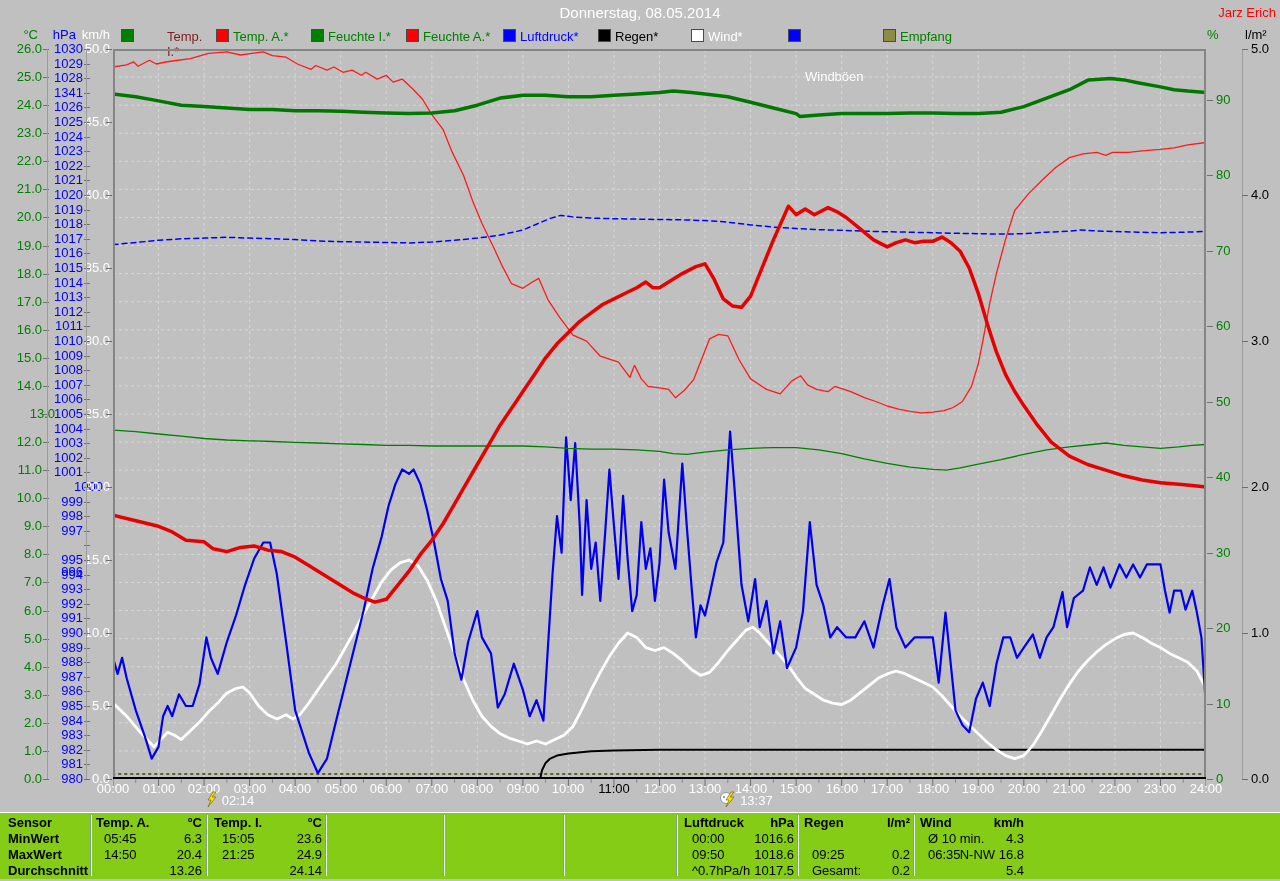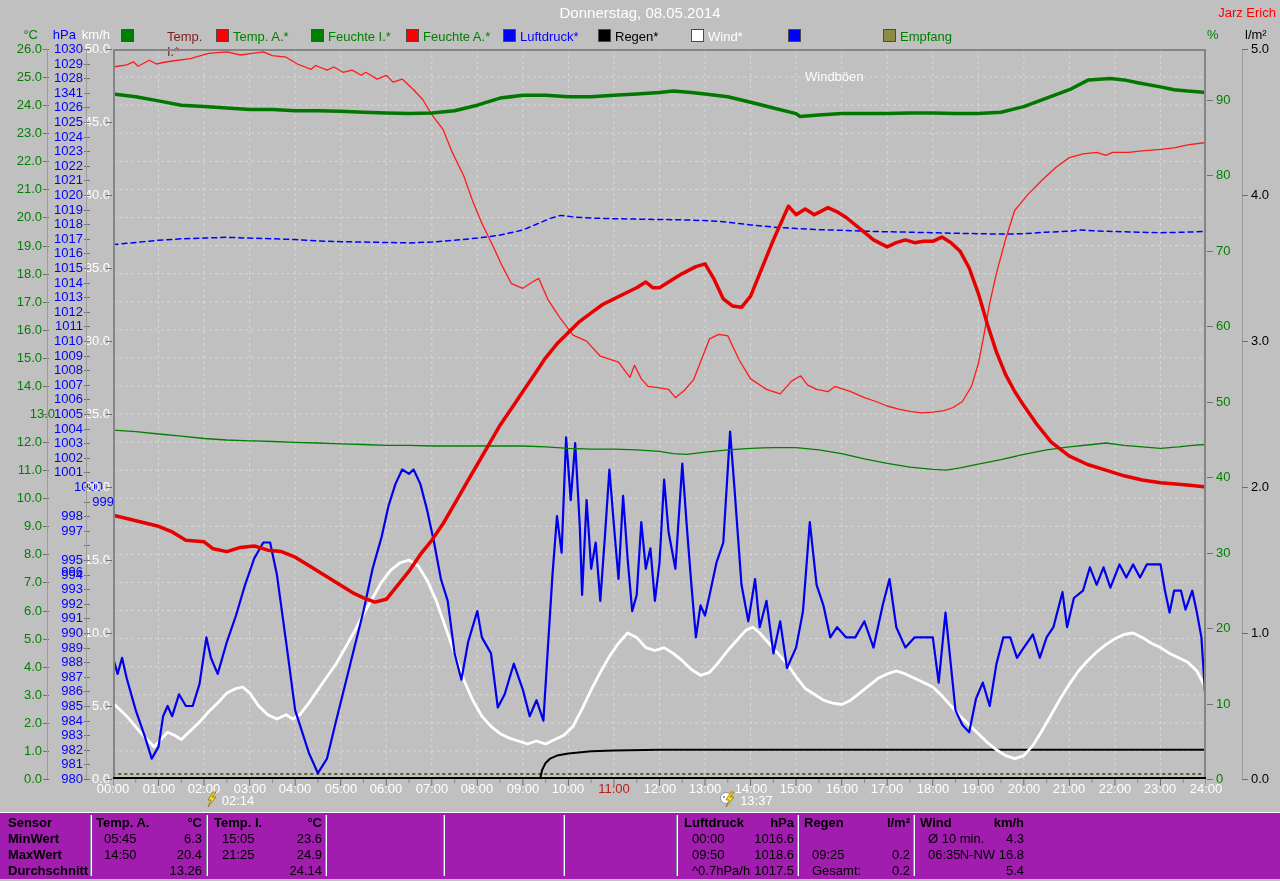--- a/index.html
+++ b/index.html
@@ -10,21 +10,21 @@
   .r{text-align:right;}
   .c{text-align:center;}
   .b{font-weight:bold;}
   #plot{position:absolute;left:113px;top:49px;}
   .tick{position:absolute;height:1px;background:#707070;}
   .vguide{position:absolute;width:1px;background:#9c9c9c;}
   #legend .item{position:absolute;top:29px;height:14px;}
   #legend .sw{position:absolute;top:1px;left:0;width:11px;height:11px;outline:1px solid #4a4a4a;}
   #legend .lt{position:absolute;left:16px;top:0;}
   #footer{position:absolute;left:0;top:812px;width:1280px;height:66px;
-          background:#a21caf;border-top:1px solid #ffffff;}
+          background:#84cc16;border-top:1px solid #ffffff;}
   .fv{position:absolute;top:2px;height:61px;width:1px;background:#7f9c9c;}
   .fvh{position:absolute;top:2px;height:61px;width:1px;background:#eaffff;}
   .mtxt{position:absolute;color:#ffffff;}
   .micon{position:absolute;}
 </style>
 </head>
 <body>
 
 <div id="app">
   <div class="lbl c" style="left:400px;top:6px;width:480px;font-size:15px;color:#ffffff;">Donnerstag, 08.05.2014</div>
@@ -243,21 +243,21 @@
       <div class="lbl r" style="left: 0px; top: 349px; width: 83px; color: rgb(0, 0, 255);">1009</div>
       <div class="lbl r" style="left: 0px; top: 363px; width: 83px; color: rgb(0, 0, 255);">1008</div>
       <div class="lbl r" style="left: 0px; top: 378px; width: 83px; color: rgb(0, 0, 255);">1007</div>
       <div class="lbl r" style="left: 0px; top: 392px; width: 83px; color: rgb(0, 0, 255);">1006</div>
       <div class="lbl r" style="left: 0px; top: 407px; width: 83px; color: rgb(0, 0, 255);">1005</div>
       <div class="lbl r" style="left: 0px; top: 422px; width: 83px; color: rgb(0, 0, 255);">1004</div>
       <div class="lbl r" style="left: 0px; top: 436px; width: 83px; color: rgb(0, 0, 255);">1003</div>
       <div class="lbl r" style="left: 0px; top: 451px; width: 83px; color: rgb(0, 0, 255);">1002</div>
       <div class="lbl r" style="left: 0px; top: 465px; width: 83px; color: rgb(0, 0, 255);">1001</div>
       <div class="lbl r" style="left: 0px; top: 480px; width: 83px; color: rgb(0, 0, 255); margin-left: 20px;">1000</div>
-      <div class="lbl r" style="left: 0px; top: 495px; width: 83px; color: rgb(0, 0, 255); padding-left: 31px;">999</div>
+      <div class="lbl r" style="left: 0px; top: 495px; width: 83px; color: rgb(0, 0, 255);">999</div>
       <div class="lbl r" style="left: 0px; top: 509px; width: 83px; color: rgb(0, 0, 255);">998</div>
       <div class="lbl r" style="left: 0px; top: 524px; width: 83px; color: rgb(0, 0, 255);">997</div>
       <div class="lbl r" style="left: 0px; top: 538px; width: 83px; color: rgb(0, 0, 255); margin-top: 27px;">996</div>
       <div class="lbl r" style="left: 0px; top: 553px; width: 83px; color: rgb(0, 0, 255);">995</div>
       <div class="lbl r" style="left: 0px; top: 568px; width: 83px; color: rgb(0, 0, 255);">994</div>
       <div class="lbl r" style="left: 0px; top: 582px; width: 83px; color: rgb(0, 0, 255);">993</div>
       <div class="lbl r" style="left: 0px; top: 597px; width: 83px; color: rgb(0, 0, 255);">992</div>
       <div class="lbl r" style="left: 0px; top: 611px; width: 83px; color: rgb(0, 0, 255);">991</div>
       <div class="lbl r" style="left: 0px; top: 626px; width: 83px; color: rgb(0, 0, 255);">990</div>
       <div class="lbl r" style="left: 0px; top: 641px; width: 83px; color: rgb(0, 0, 255);">989</div>
@@ -303,21 +303,21 @@
       <div class="lbl c" style="left: 138px; top: 782px; width: 42px; color: rgb(255, 255, 255);">01:00</div>
       <div class="lbl c" style="left: 183px; top: 782px; width: 42px; color: rgb(255, 255, 255);">02:00</div>
       <div class="lbl c" style="left: 229px; top: 782px; width: 42px; color: rgb(255, 255, 255);">03:00</div>
       <div class="lbl c" style="left: 274px; top: 782px; width: 42px; color: rgb(255, 255, 255);">04:00</div>
       <div class="lbl c" style="left: 320px; top: 782px; width: 42px; color: rgb(255, 255, 255);">05:00</div>
       <div class="lbl c" style="left: 365px; top: 782px; width: 42px; color: rgb(255, 255, 255);">06:00</div>
       <div class="lbl c" style="left: 411px; top: 782px; width: 42px; color: rgb(255, 255, 255);">07:00</div>
       <div class="lbl c" style="left: 456px; top: 782px; width: 42px; color: rgb(255, 255, 255);">08:00</div>
       <div class="lbl c" style="left: 502px; top: 782px; width: 42px; color: rgb(255, 255, 255);">09:00</div>
       <div class="lbl c" style="left: 547px; top: 782px; width: 42px; color: rgb(255, 255, 255);">10:00</div>
-      <div class="lbl c" style="left: 593px; top: 782px; width: 42px; color: #b91c1c;">11:00</div>
+      <div class="lbl c" style="left: 593px; top: 782px; width: 42px; color: #000000;">11:00</div>
       <div class="lbl c" style="left: 639px; top: 782px; width: 42px; color: rgb(255, 255, 255);">12:00</div>
       <div class="lbl c" style="left: 684px; top: 782px; width: 42px; color: rgb(255, 255, 255);">13:00</div>
       <div class="lbl c" style="left: 730px; top: 782px; width: 42px; color: rgb(255, 255, 255);">14:00</div>
       <div class="lbl c" style="left: 775px; top: 782px; width: 42px; color: rgb(255, 255, 255);">15:00</div>
       <div class="lbl c" style="left: 821px; top: 782px; width: 42px; color: rgb(255, 255, 255);">16:00</div>
       <div class="lbl c" style="left: 866px; top: 782px; width: 42px; color: rgb(255, 255, 255);">17:00</div>
       <div class="lbl c" style="left: 912px; top: 782px; width: 42px; color: rgb(255, 255, 255);">18:00</div>
       <div class="lbl c" style="left: 957px; top: 782px; width: 42px; color: rgb(255, 255, 255);">19:00</div>
       <div class="lbl c" style="left: 1003px; top: 782px; width: 42px; color: rgb(255, 255, 255);">20:00</div>
       <div class="lbl c" style="left: 1048px; top: 782px; width: 42px; color: rgb(255, 255, 255);">21:00</div>

